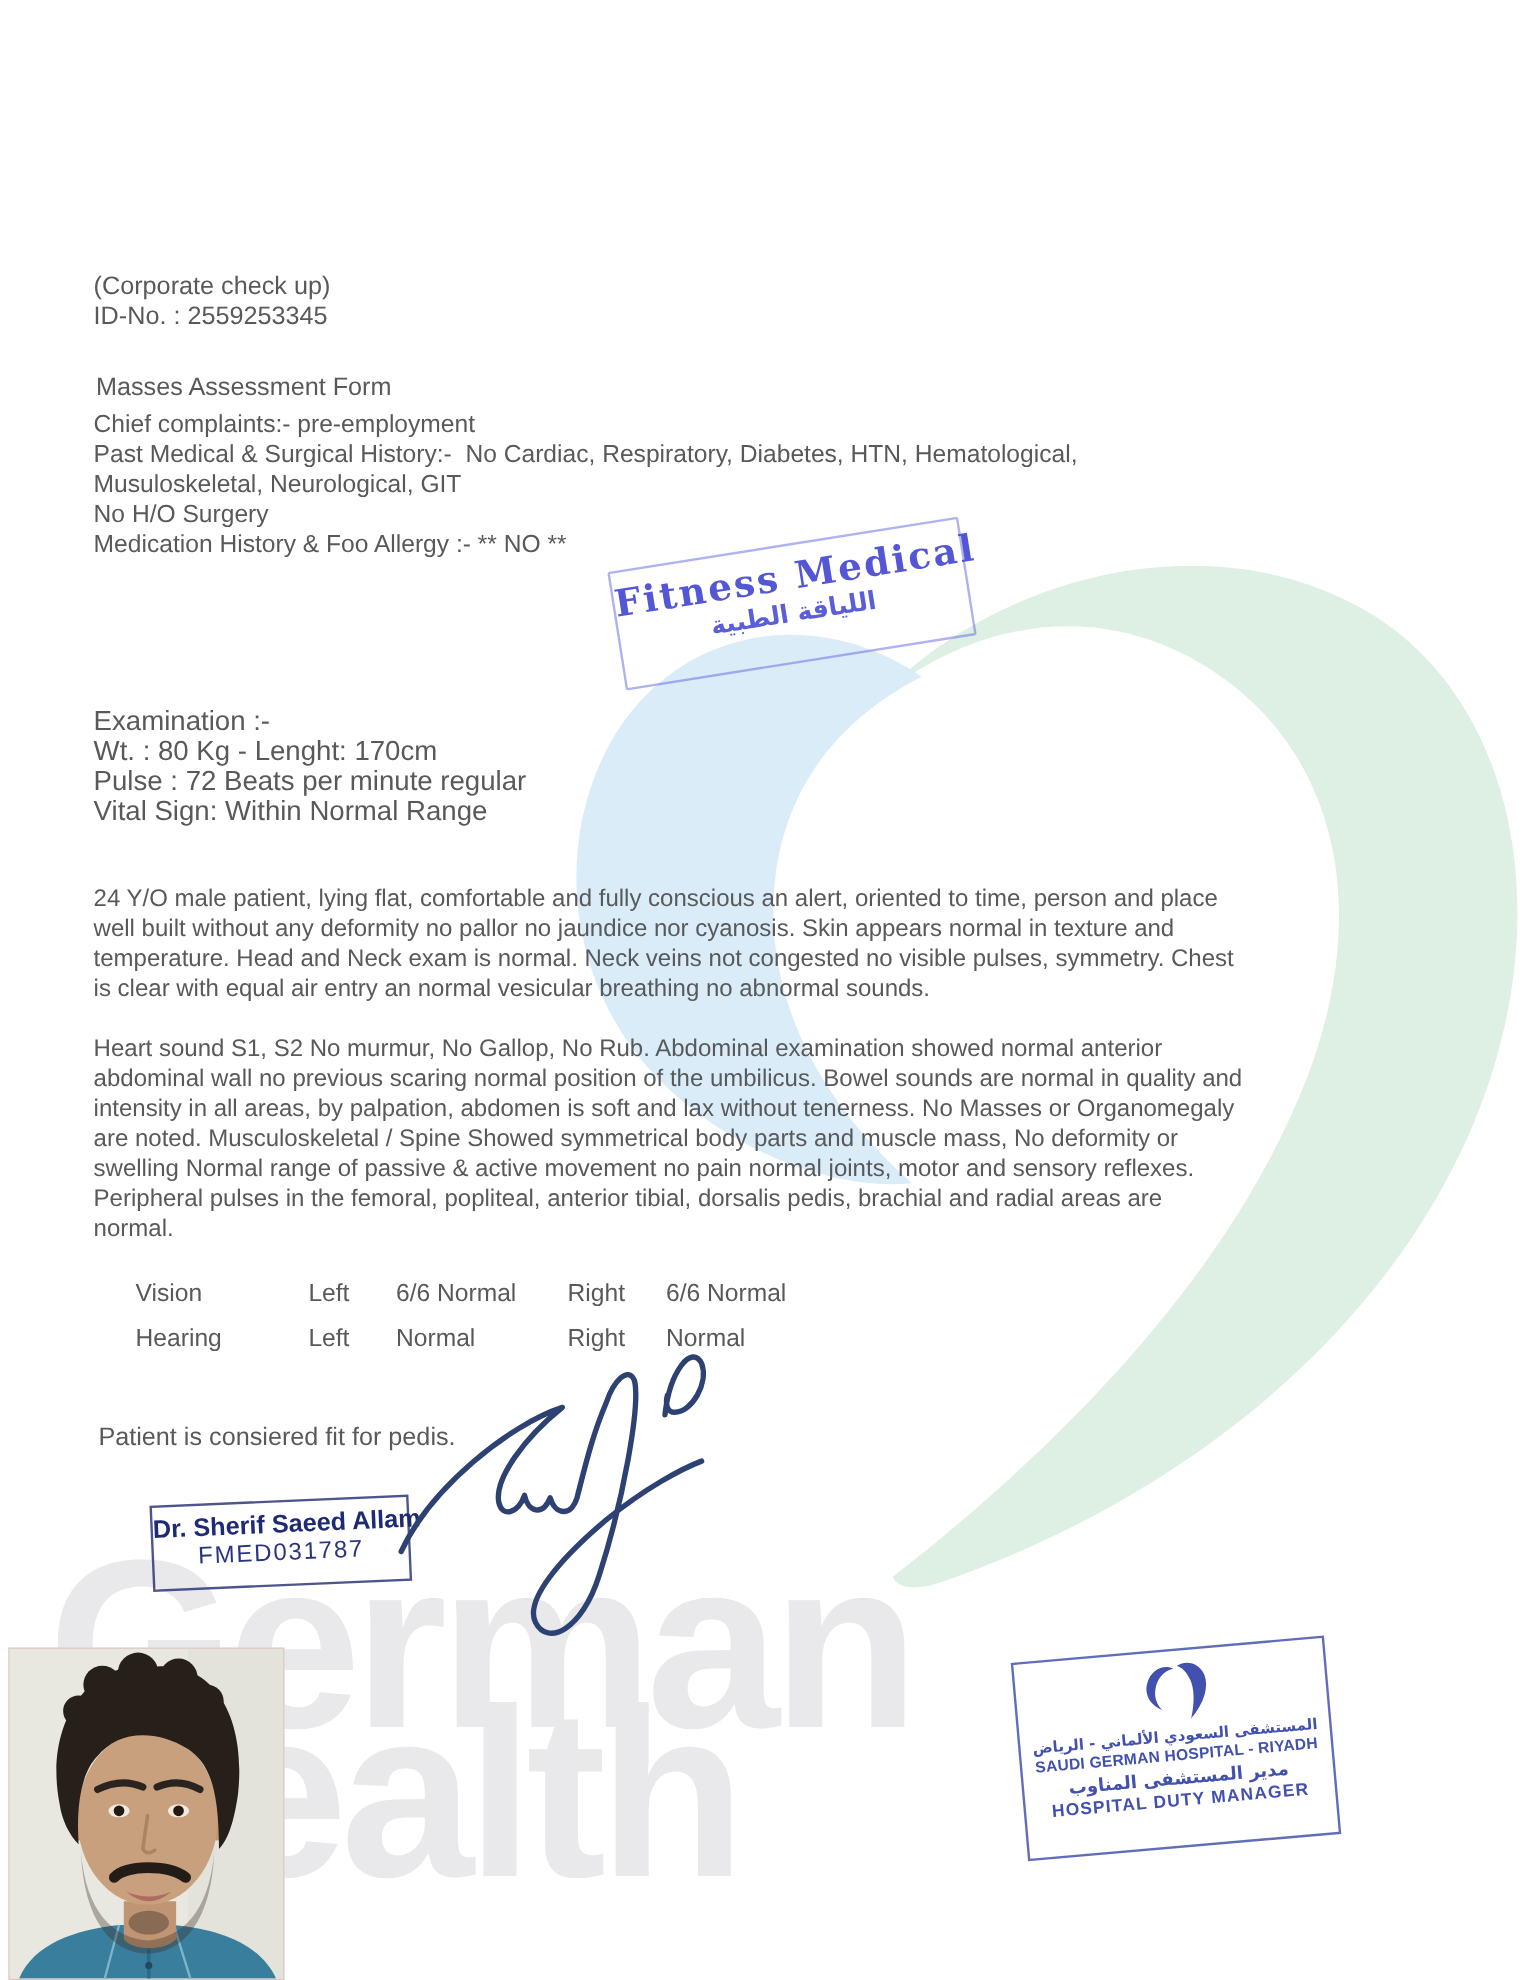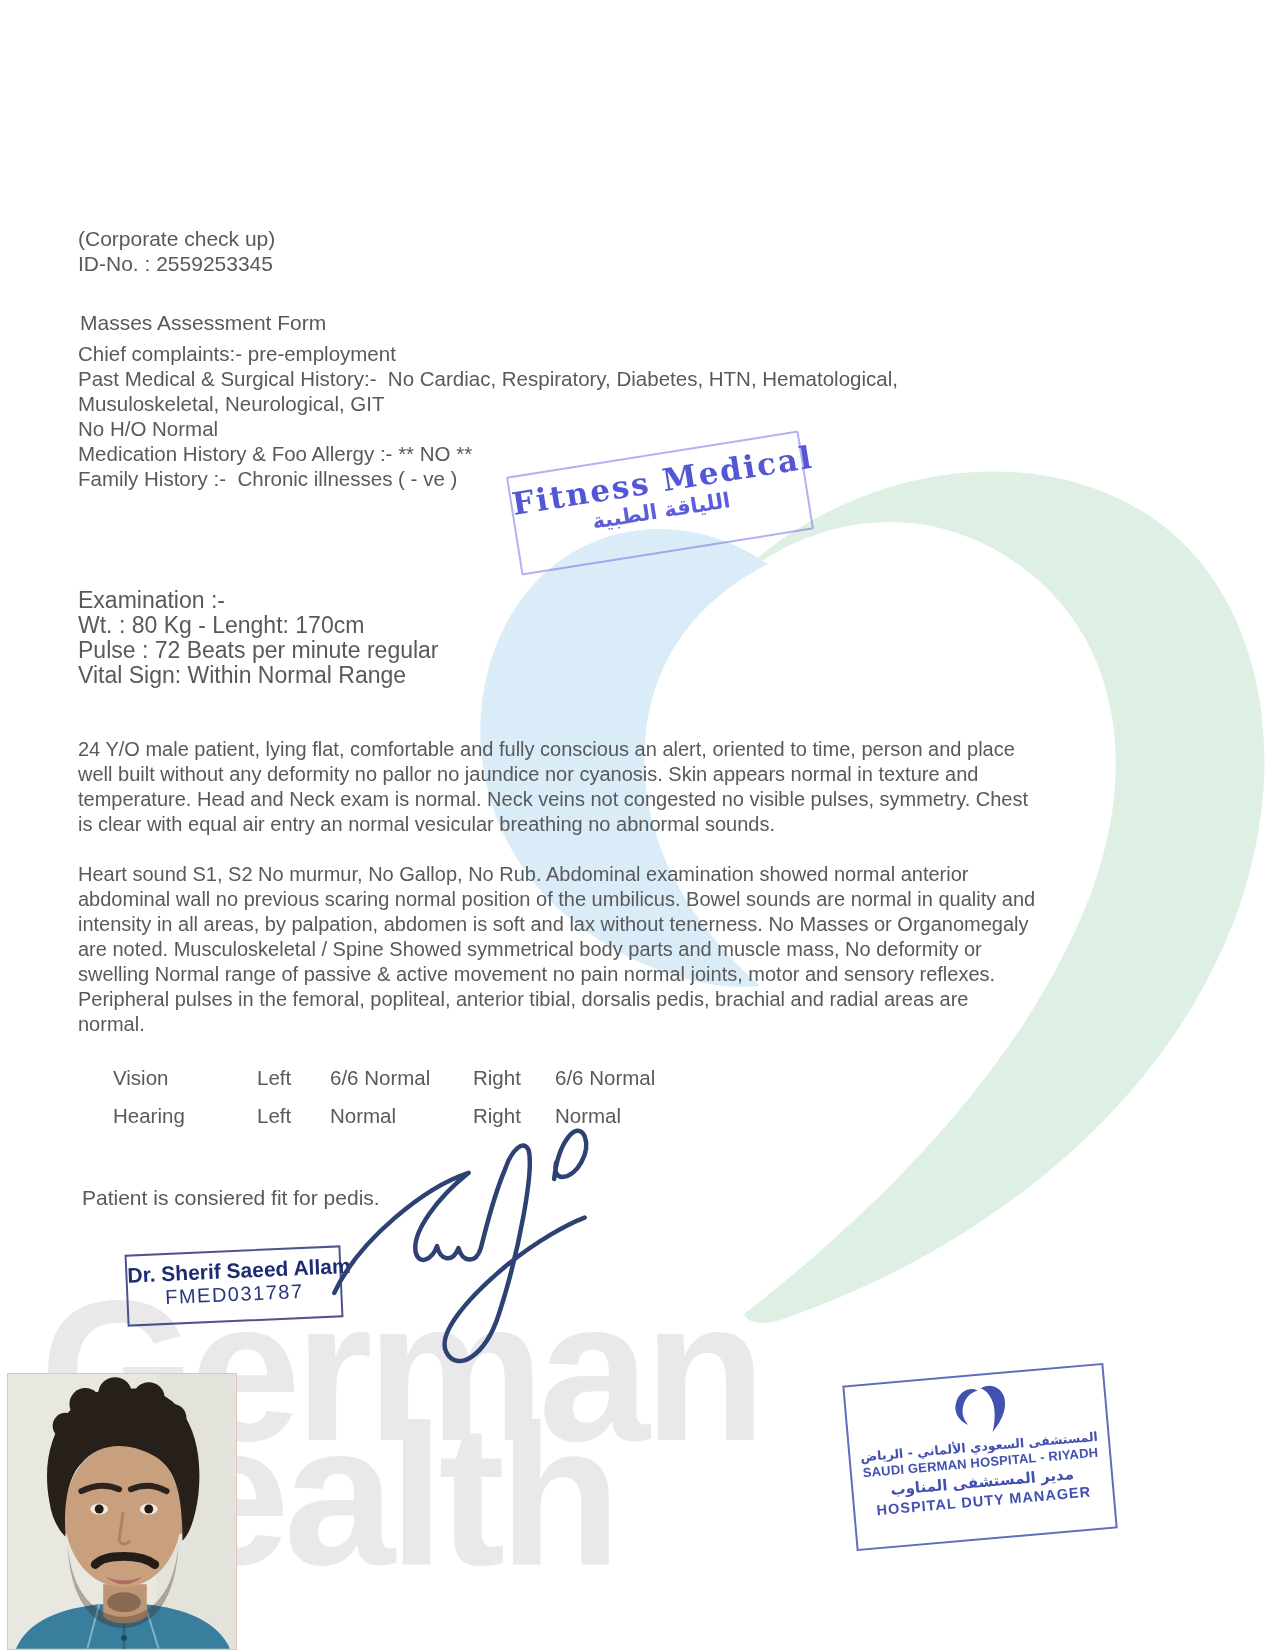--- a/index.html
+++ b/index.html
@@ -84,23 +84,22 @@
     <path d="M 300 112 C 214 52 96 68 40 168 C -10 260 8 382 92 458 C 152 512 232 540 292 534 C 206 458 168 368 178 280 C 188 196 238 144 300 112 Z" fill="#d9ecf8"></path>
   </svg>
 
   <div class="abs subtitle">(Corporate check up)</div>
   <div class="abs idline">ID-No. : 2559253345</div>
 
   <div class="abs mform">Masses Assessment Form</div>
   <div class="abs formblock">
     <div>Chief complaints:- pre-employment</div>
     <div>Past Medical &amp; Surgical History:-  No Cardiac, Respiratory, Diabetes, HTN, Hematological, Musuloskeletal, Neurological, GIT</div>
-    <div>No H/O Normal</div>
+    <div>No H/O Surgery</div>
     <div>Medication History &amp; Foo Allergy :- ** NO **</div>
-    <div>Family History :-  Chronic illnesses ( - ve )</div>
   </div>
 
   <div class="abs examblock">
     <div>Examination :-</div>
     <div>Wt. : 80 Kg - Lenght: 170cm</div>
     <div>Pulse : 72 Beats per minute regular</div>
     <div>Vital Sign: Within Normal Range</div>
   </div>
 
   <div class="abs para" id="para1">24 Y/O male patient, lying flat, comfortable and fully conscious an alert, oriented to time, person and place well built without any deformity no pallor no jaundice nor cyanosis. Skin appears normal in texture and temperature. Head and Neck exam is normal. Neck veins not congested no visible pulses, symmetry. Chest is clear with equal air entry an normal vesicular breathing no abnormal sounds.</div>

